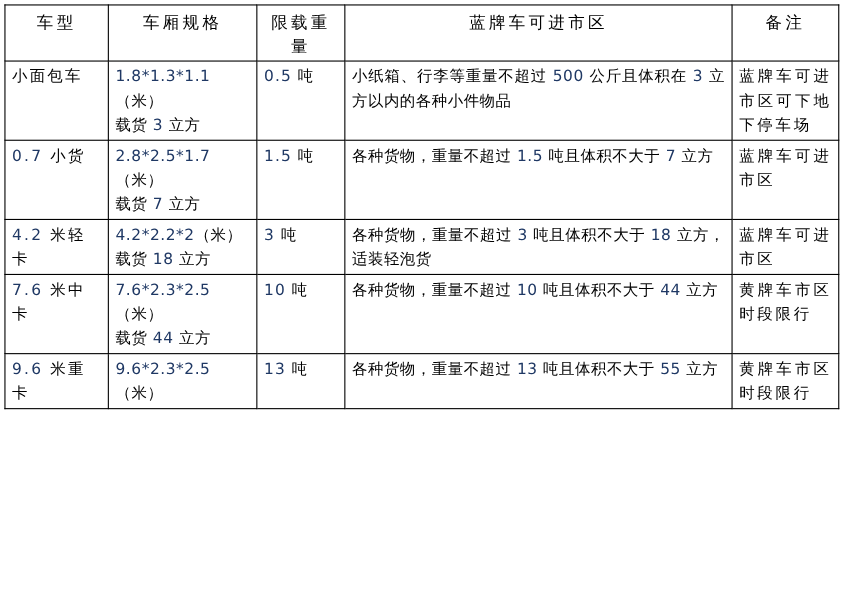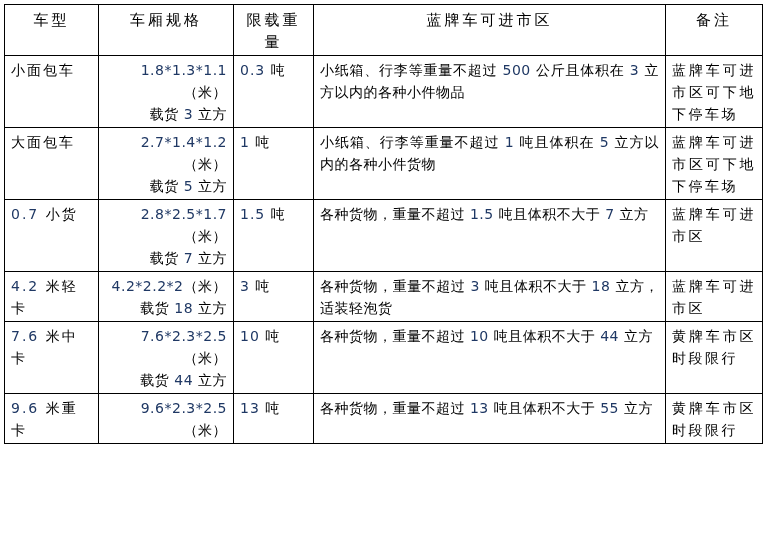--- a/index.html
+++ b/index.html
@@ -17,21 +17,21 @@
   table.spec th, table.spec td {
     border: 1px solid var(--border-color);
     vertical-align: top; padding: 3px 6px 2px 6px;
     overflow: hidden; word-break: break-all;
   }
   table.spec th {
     font-weight: normal; text-align: center; letter-spacing: 3px; font-size: 15px;
     padding-top: 4px;
   }
   td.c1 { letter-spacing: 2px; margin-top: 32px; }
-  td.c2 { letter-spacing: 0.5px; text-align: right; }
+  td.c2 { letter-spacing: 0.5px; }
   td.c3 { letter-spacing: 1px; }
   td.c4 { letter-spacing: 0.5px; text-align: justify; text-align-last: left; margin-top: 32px; }
   td.c5 { letter-spacing: 2.5px; text-align: justify; text-align-last: left; }
   .num { color: var(--num-color); }
 </style>
 </head>
 <body>
 
 <div class="page">
   <table class="spec">
@@ -49,32 +49,22 @@
       <th>限载重量</th>
       <th>蓝牌车可进市区</th>
       <th>备注</th>
     </tr>
     <tr style="height:70px">
       <td class="c1 hl">小面包车</td>
       <td class="c2">
         <div class="hl"><span class="num">1.8*1.3*1.1</span>（米）</div>
         <div class="hl">载货 <span class="num">3</span> 立方</div>
       </td>
-      <td class="c3 hl"><span class="num">0.3</span> 吨</td>
+      <td class="c3 hl"><span class="num">0.5</span> 吨</td>
       <td class="c4 hl">小纸箱、行李等重量不超过 <span class="num">500</span> 公斤且体积在 <span class="num">3</span> 立方以内的各种小件物品</td>
-      <td class="c5 hl">蓝牌车可进市区可下地下停车场</td>
-    </tr>
-    <tr style="height:69px">
-      <td class="c1 hl">大面包车</td>
-      <td class="c2">
-        <div class="hl"><span class="num">2.7*1.4*1.2</span>（米）</div>
-        <div class="hl">载货 <span class="num">5</span> 立方</div>
-      </td>
-      <td class="c3 hl"><span class="num">1</span> 吨</td>
-      <td class="c4 hl">小纸箱、行李等重量不超过 <span class="num">1</span> 吨且体积在 <span class="num">5</span> 立方以内的各种小件货物</td>
       <td class="c5 hl">蓝牌车可进市区可下地下停车场</td>
     </tr>
     <tr style="height:53px">
       <td class="c1 hl"><span class="num">0.7</span> 小货</td>
       <td class="c2">
         <div class="hl"><span class="num">2.8*2.5*1.7</span>（米）</div>
         <div class="hl">载货 <span class="num">7</span> 立方</div>
       </td>
       <td class="c3 hl"><span class="num">1.5</span> 吨</td>
       <td class="c4 hl">各种货物，重量不超过 <span class="num">1.5</span> 吨且体积不大于 <span class="num">7</span> 立方</td>

